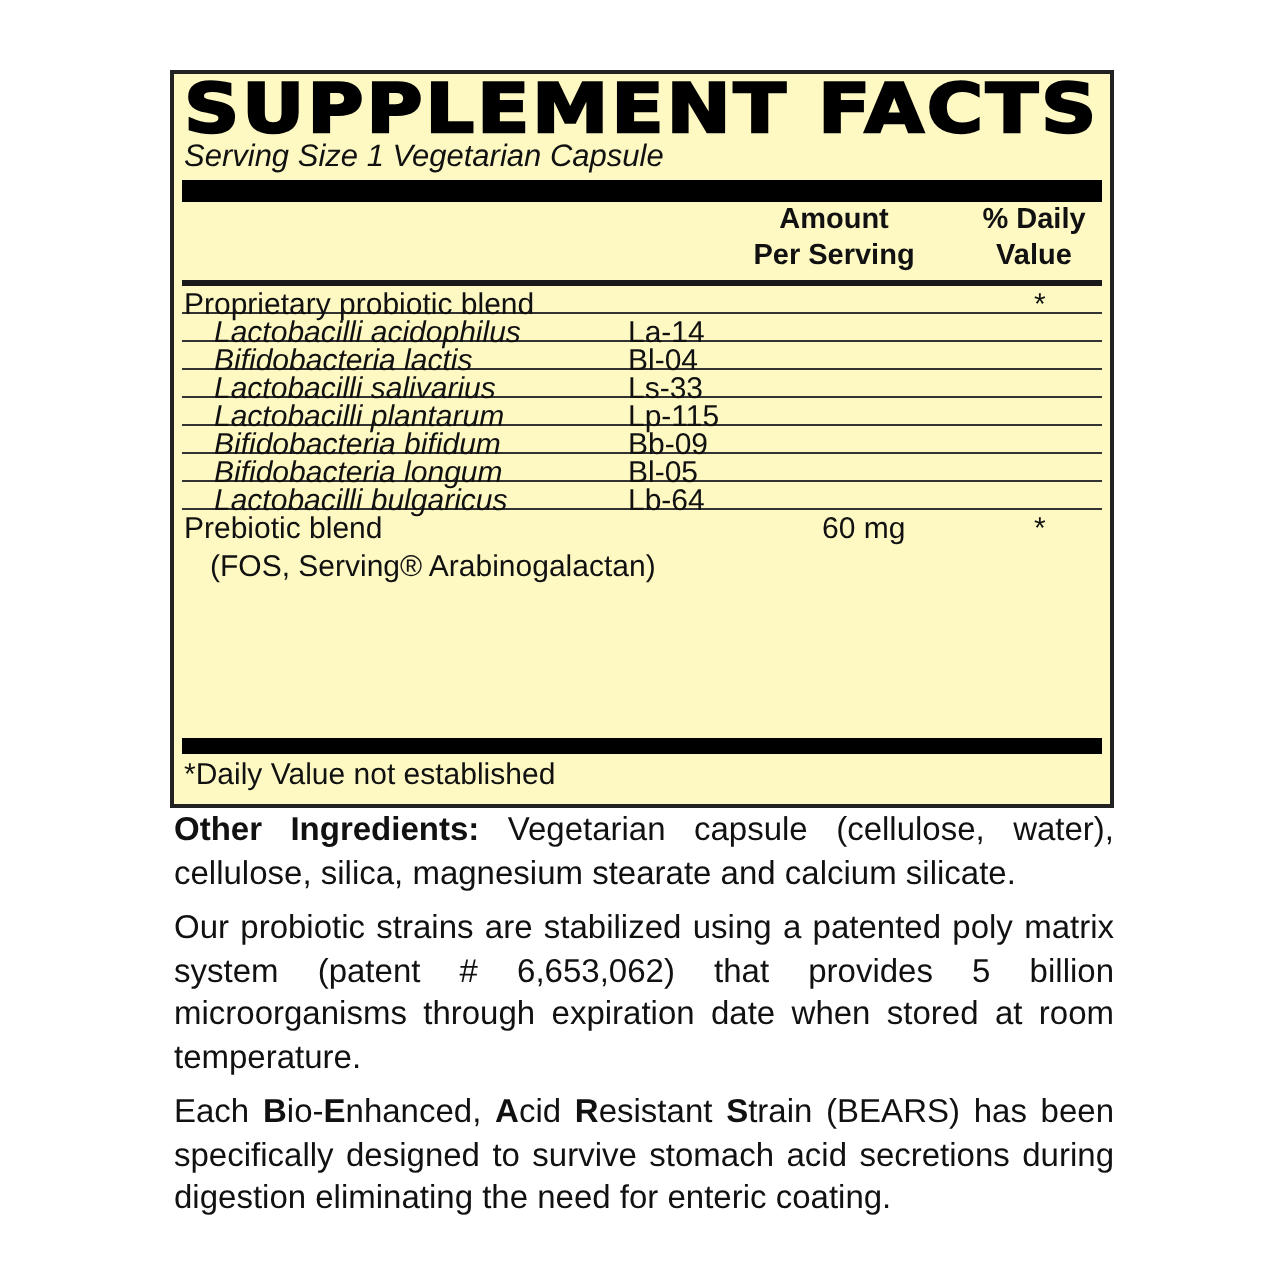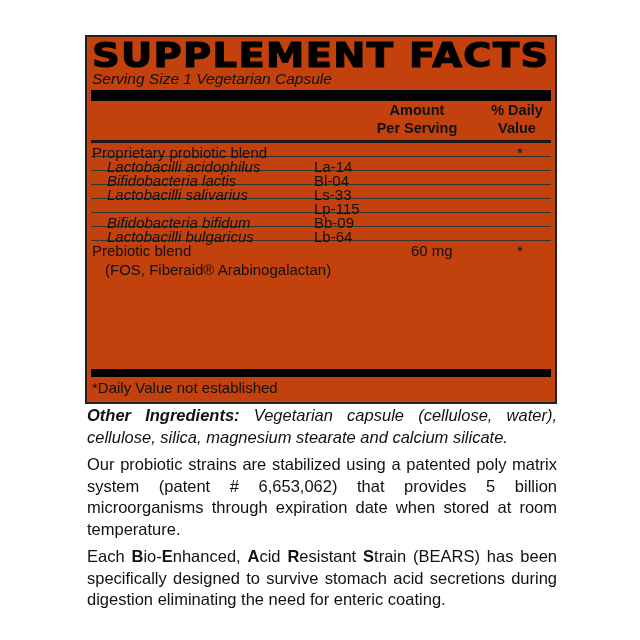--- a/index.html
+++ b/index.html
@@ -15,21 +15,21 @@
       font-family: "Liberation Sans", sans-serif;
       color: #111111;
     }
     .facts-box {
       position: absolute;
       left: 85px;
       top: 35px;
       width: 468px;
       height: 365px;
       border: 2px solid #222222;
-      background: #c2410c;
+      background: #fef9c3;
     }
     .facts-title {
       position: absolute;
       left: 5px;
       top: 1px;
       font-family: "DejaVu Sans", sans-serif;
       font-weight: 900;
       font-size: 34px;
       letter-spacing: 1.2px;
       line-height: 34px;
@@ -172,39 +172,44 @@
     </div>
     <div class="row strain">
       <span class="name">Bifidobacteria lactis</span>
       <span class="amount">Bl-04</span>
     </div>
     <div class="row strain">
       <span class="name">Lactobacilli salivarius</span>
       <span class="amount">Ls-33</span>
     </div>
     <div class="row strain">
+      <span class="name">Lactobacilli plantarum</span>
       <span class="amount">Lp-115</span>
     </div>
     <div class="row strain">
       <span class="name">Bifidobacteria bifidum</span>
       <span class="amount">Bb-09</span>
     </div>
     <div class="row strain">
+      <span class="name">Bifidobacteria longum</span>
+      <span class="amount">Bl-05</span>
+    </div>
+    <div class="row strain">
       <span class="name">Lactobacilli bulgaricus</span>
       <span class="amount">Lb-64</span>
     </div>
     <div class="row prebiotic">
       <span class="name">Prebiotic blend</span>
-      <span class="sub">(FOS, Fiberaid® Arabinogalactan)</span>
+      <span class="sub">(FOS, Serving® Arabinogalactan)</span>
       <span class="amount">60 mg</span>
       <span class="dv">*</span>
     </div>
   </div>
 
   <div class="thick-bar bar-bottom"></div>
   <div class="footnote">*Daily Value not established</div>
 </div>
 
-<p class="body-text p-other" style="margin:0;font-style:italic;"><b>Other Ingredients:</b><span> Vegetarian capsule (cellulose, water), cellulose, silica, magnesium stearate and calcium silicate.</span></p>
+<p class="body-text p-other" style="margin:0;"><b>Other Ingredients:</b><span> Vegetarian capsule (cellulose, water), cellulose, silica, magnesium stearate and calcium silicate.</span></p>
 
 <p class="body-text p-strains" style="margin:0;">Our probiotic strains are stabilized using a patented poly matrix system (patent # 6,653,062) that provides 5 billion microorganisms through expiration date when stored at room temperature.</p>
 
 <p class="body-text p-bears" style="margin:0;"><span>Each </span><b>B</b><span>io-</span><b>E</b><span>nhanced, </span><b>A</b><span>cid </span><b>R</b><span>esistant </span><b>S</b><span>train (BEARS) has been specifically designed to survive stomach acid secretions during digestion eliminating the need for enteric coating.</span></p>
 
 </body></html>

